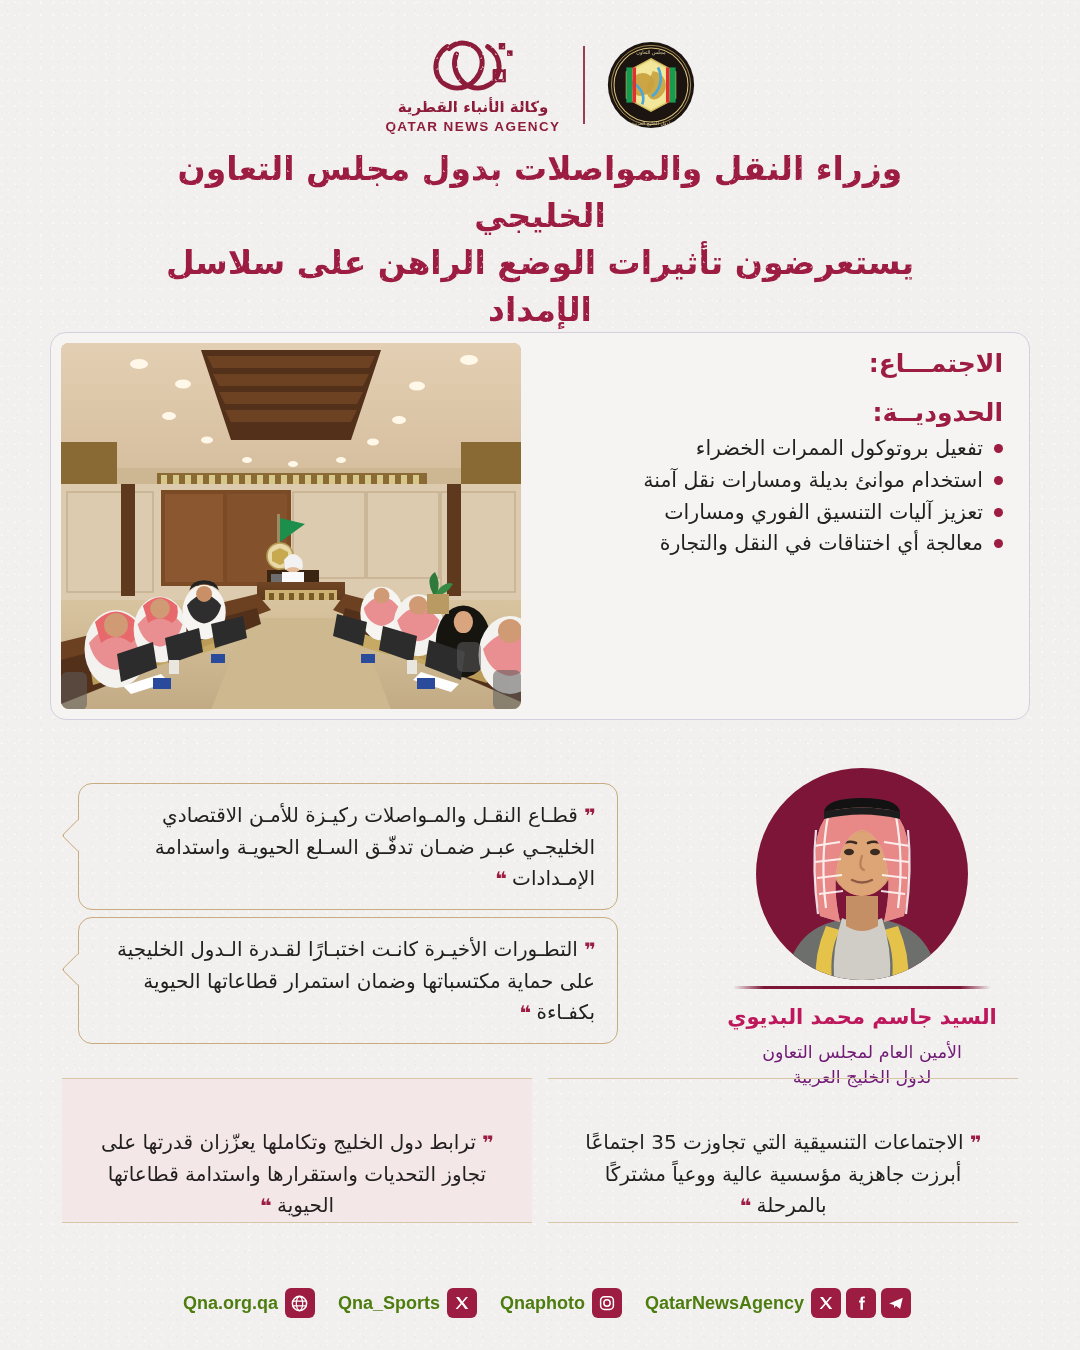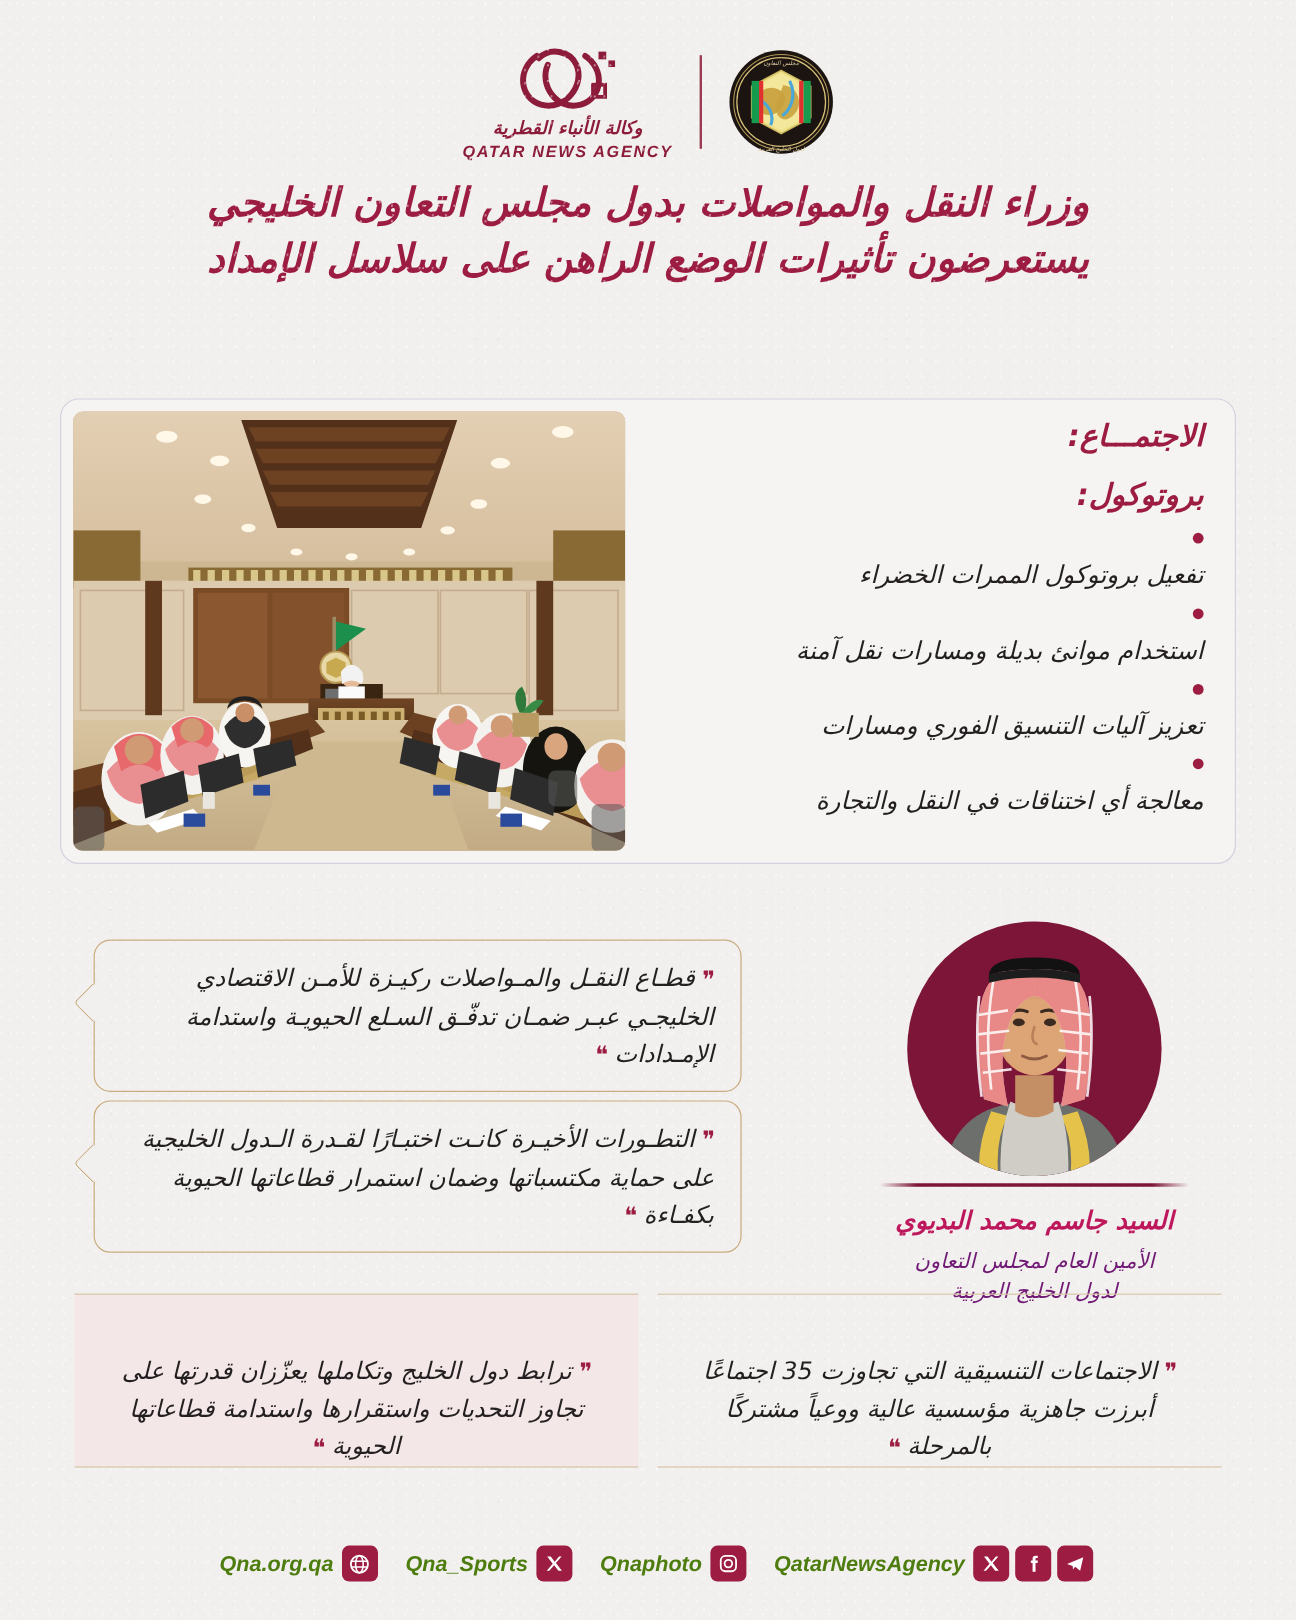--- a/index.html
+++ b/index.html
@@ -21,21 +21,21 @@
     background-image:
       radial-gradient(circle at 12% 18%, rgba(255,255,255,.55) 0 1px, transparent 1px),
       radial-gradient(circle at 42% 63%, rgba(0,0,0,.025) 0 1px, transparent 1px),
       radial-gradient(circle at 77% 31%, rgba(255,255,255,.45) 0 1px, transparent 1px),
       radial-gradient(circle at 88% 85%, rgba(0,0,0,.02) 0 1px, transparent 1px);
     background-size: 13px 13px, 17px 17px, 11px 11px, 19px 19px;
     pointer-events:none;
     opacity:.9;
   }
 
-  .page { position:relative; width:1080px; height:1350px;font-style:italic; }
+  .page { position:relative; width:1080px; height:1350px; }
 
   
   .header {
     display:flex; align-items:center; justify-content:center;
     gap:22px;
     padding-top:50px;
     height:120px;
   }
   .gcc-logo { width:88px; height:88px; position:relative; }
   .qna-sep { width:2px; height:78px; background:#8c1c3a; opacity:.85; }
@@ -106,21 +106,21 @@
     text-align:right;
     margin-bottom:7px;
   }
   ul.bullets li .dot {
     width:9px; height:9px; border-radius:50%;
     background:#9c1c42;
     flex:0 0 9px;
     margin-top:11px;
   }
   ul.bullets li .txt { flex:1; }
-  ul.bullets.tight li { margin-bottom:1px; font-size:20.5px;flex-direction:column; }
+  ul.bullets.tight li { margin-bottom:1px; font-size:20.5px; }
 
   
   .quote-box {
     position:absolute;
     border:1.6px solid #c8ab7e;
     border-radius:14px;
     background:transparent;
     padding:16px 22px 14px;
     color:#231f20;
     font-size:20px;
@@ -497,21 +497,21 @@
             <rect x="396" y="300" width="24" height="30" rx="6"></rect>
           </g>
         </svg>
       </div>
     </div>
 
     <div class="facts">
 
       <div class="sec-head">الاجتمـــاع:</div>
 
-      <div class="sec-head second">بروتوكول:</div>
+      <div class="sec-head second">الحدوديــة:</div>
       <ul class="bullets tight">
         <li>
           <span class="dot"></span>
           <span class="txt">تفعيل بروتوكول الممرات الخضراء</span>
         </li>
         <li>
           <span class="dot"></span>
           <span class="txt">استخدام موانئ بديلة ومسارات نقل آمنة</span>
         </li>
         <li>

